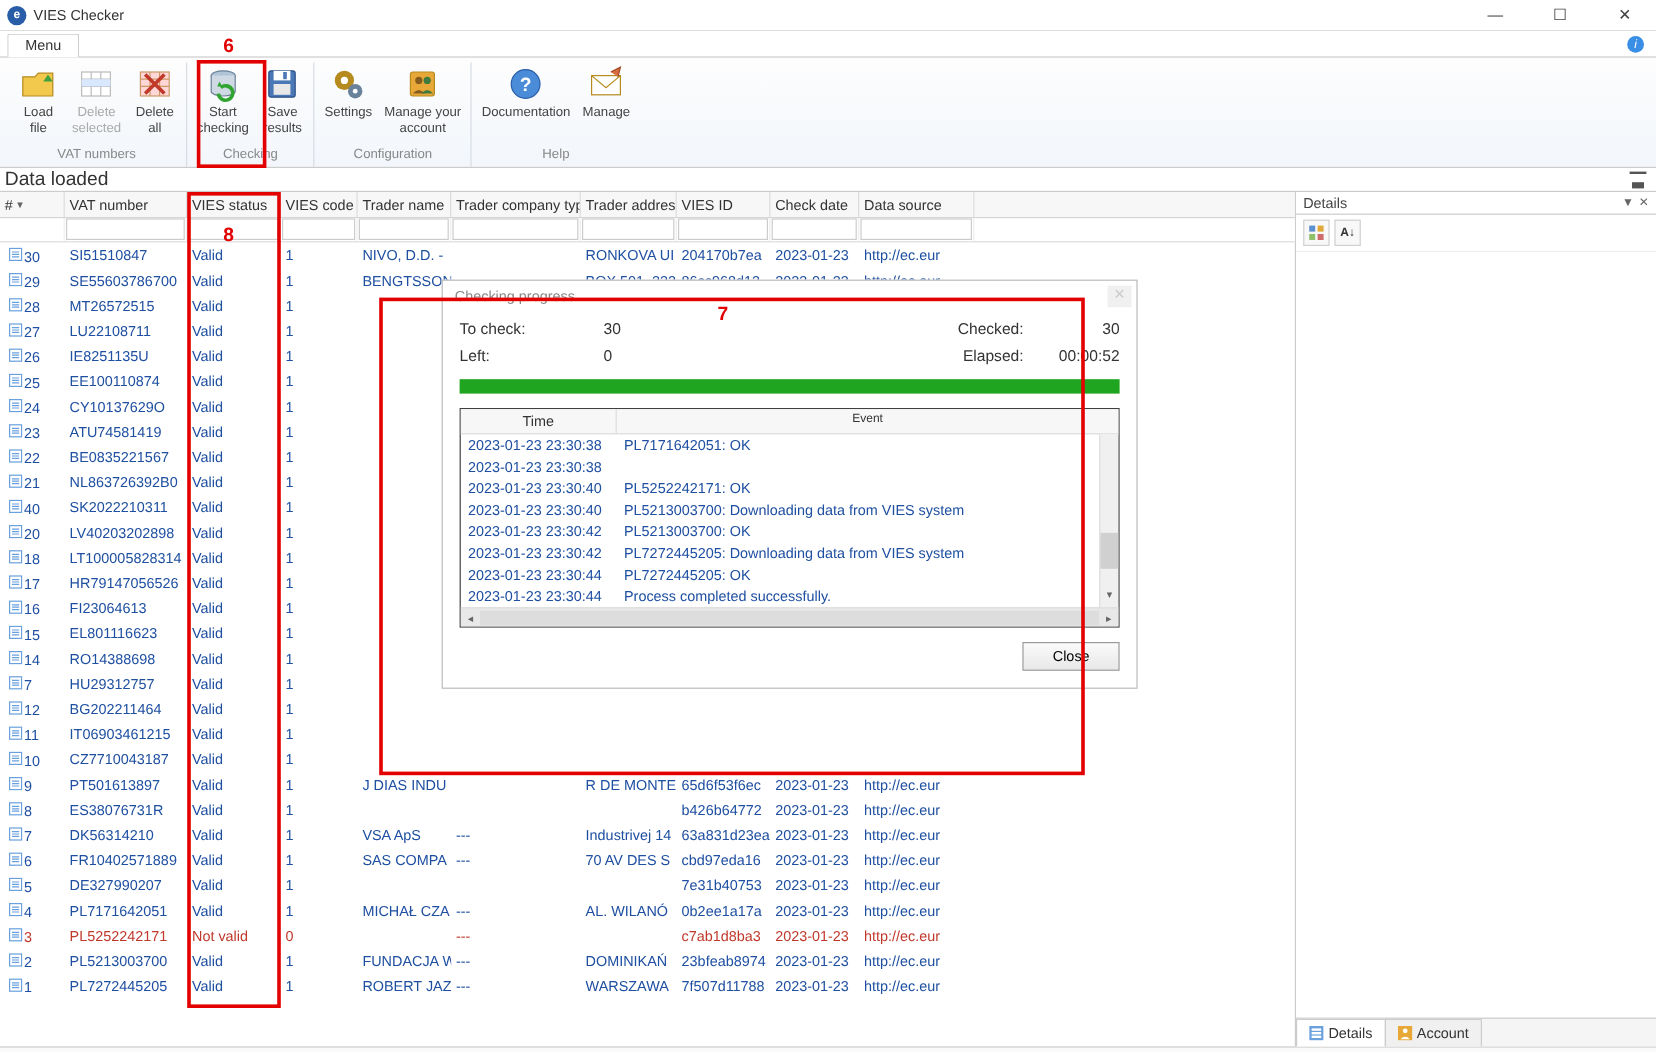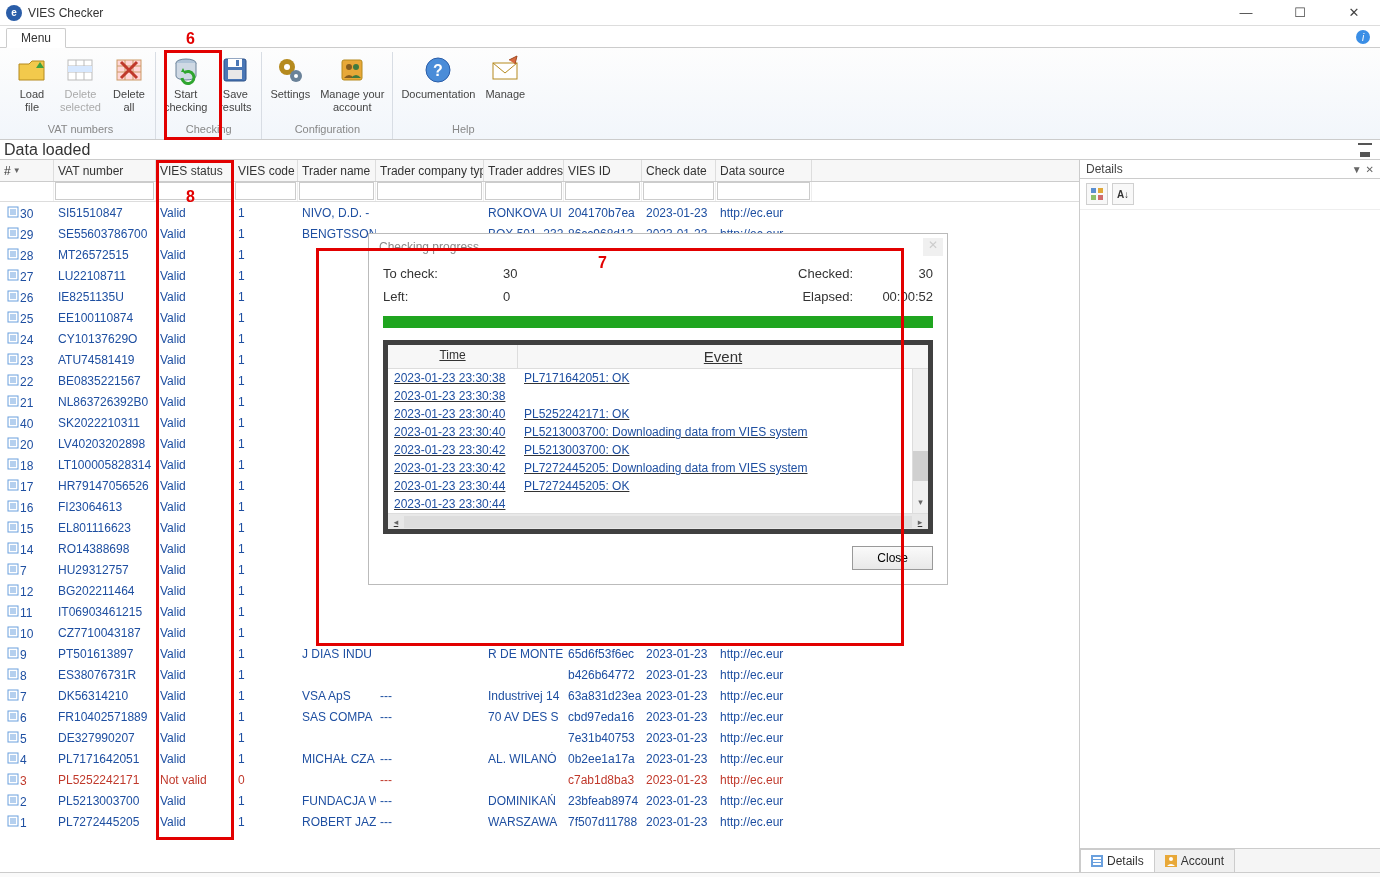--- a/index.html
+++ b/index.html
@@ -71,24 +71,24 @@
 .c-viesid{width:78px;}
 .c-cdate{width:74px;}
 .c-src{width:96px;}
 
 
 .dialog { position: absolute; left: 320px; top: 73px; width: 580px; background: #fff; border: 1px solid #bbb; box-shadow: none; margin-left: 48px;}
 .dlg-title { font-size: 12px; color: #888; padding: 6px 10px;}
 .dlg-close { position: absolute; right: 4px; top: 4px; width: 20px; height: 18px; background: #f0f0f0; text-align:center; color:#ccc; font-size:12px;}
 .dlg-stats { display: grid; grid-template-columns: 120px 80px 1fr 80px 80px; padding: 6px 14px; row-gap: 8px; font-size: 13px; color:#333;}
 .progress { height: 12px; background: #1fa51f; margin: 6px 14px 12px 14px;}
-.logbox { border: 5px solid #404040; margin: 0 14px; text-decoration: underline; }
+.logbox { border: 1px solid #404040; margin: 0 14px; }
 .loghead { display:flex; background:#f7f7f7; border-bottom:1px solid #ddd;}
 .loghead .lh-time{width:130px; text-align:center; padding:3px 0; border-right:1px solid #ddd; font-size:12px;}
-.loghead .lh-event{flex:1; text-align:center; padding:3px 0; font-size:15px;}
+.loghead .lh-event{flex:1; text-align:center; padding:3px 0; font-size:10px;}
 .logbody { max-height: 170px; overflow:hidden; position:relative;}
 .logrow { display:flex; font-size:12px; color:#1e4fa1; padding: 2px 6px;}
 .logrow .lt{width:130px;}
 .logrow .le{flex:1;}
 .logscroll{position:absolute;right:0;top:0;bottom:0;width:16px;background:#f0f0f0;border-left:1px solid #ddd;display:flex;flex-direction:column;justify-content:flex-end;}
 .logscroll .thumb{height:30px;background:#d0d0d0;margin-bottom:16px;}
 .logscroll .down{height:16px;text-align:center;font-size:9px;color:#666;}
 .loghscroll{height:16px;background:#e8e8e8;border-top:1px solid #ddd;display:flex;align-items:center;}
 .loghscroll .left{width:16px;text-align:center;font-size:9px;color:#666;}
 .loghscroll .track{flex:1;background:#ddd;height:12px;}
@@ -907,20 +907,21 @@
             <div class="logrow">
               <div class="lt">2023-01-23 23:30:42</div>
               <div class="le">PL7272445205: Downloading data from VIES system</div>
             </div>
             <div class="logrow">
               <div class="lt">2023-01-23 23:30:44</div>
               <div class="le">PL7272445205: OK</div>
             </div>
             <div class="logrow">
               <div class="lt">2023-01-23 23:30:44</div>
+              <div class="le">Process completed successfully.</div>
             </div>
             <div class="logscroll">
               <div class="thumb"></div>
               <div class="down">▾</div>
             </div>
         </div>
         <div class="loghscroll">
           <div class="left">◂</div>
             <div class="track"></div>
             <div class="right">▸</div>

